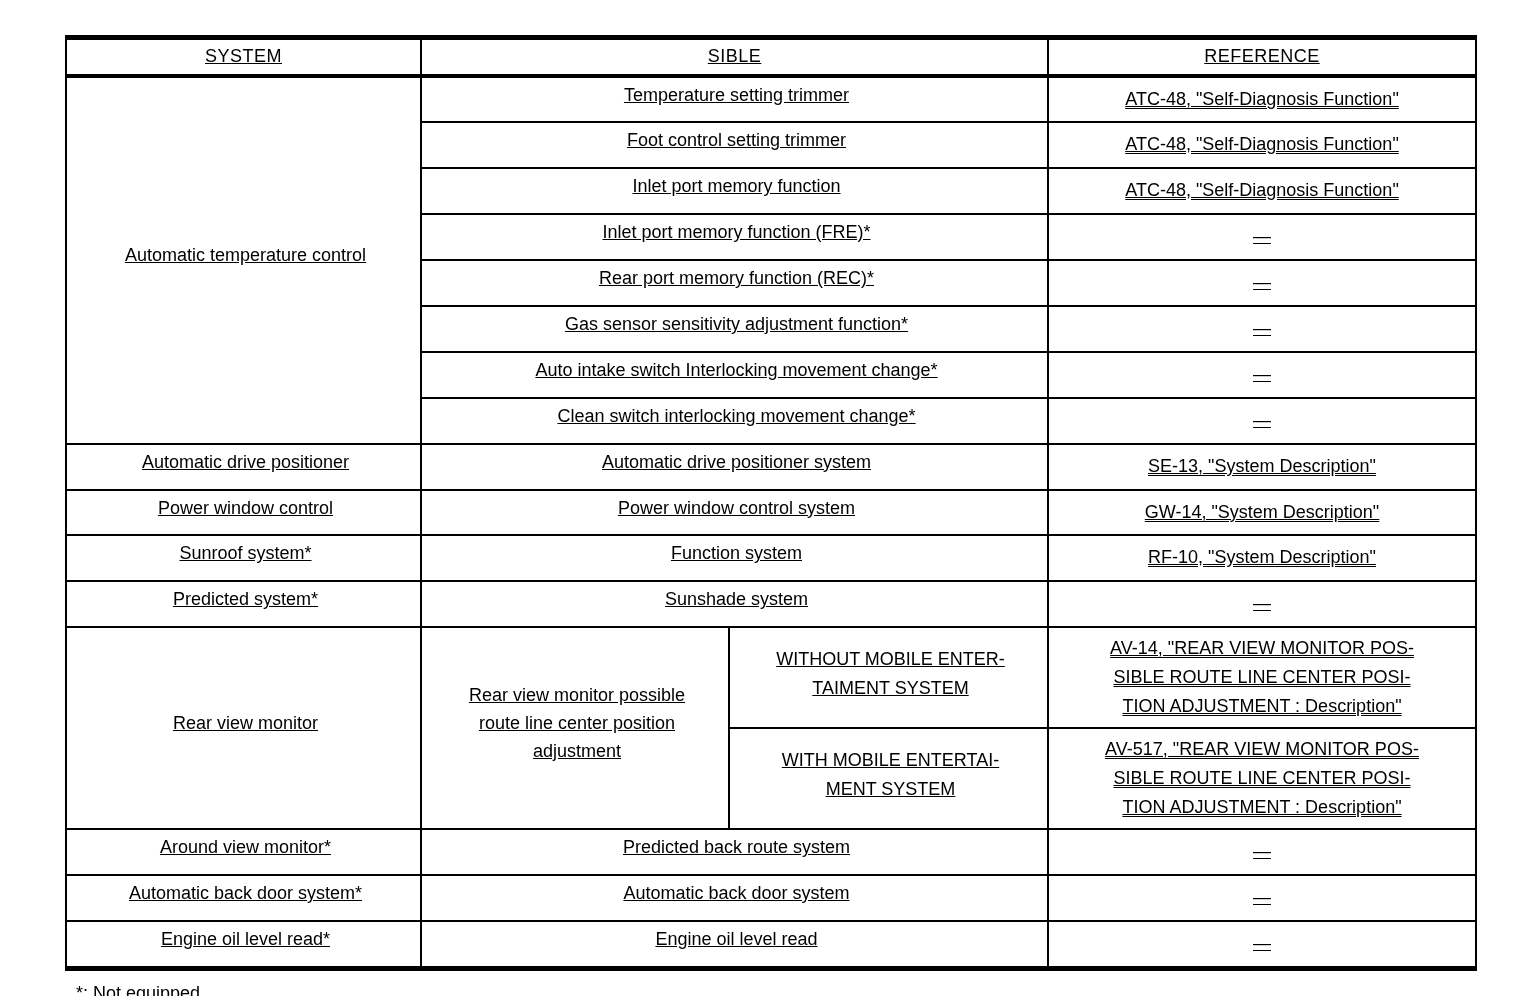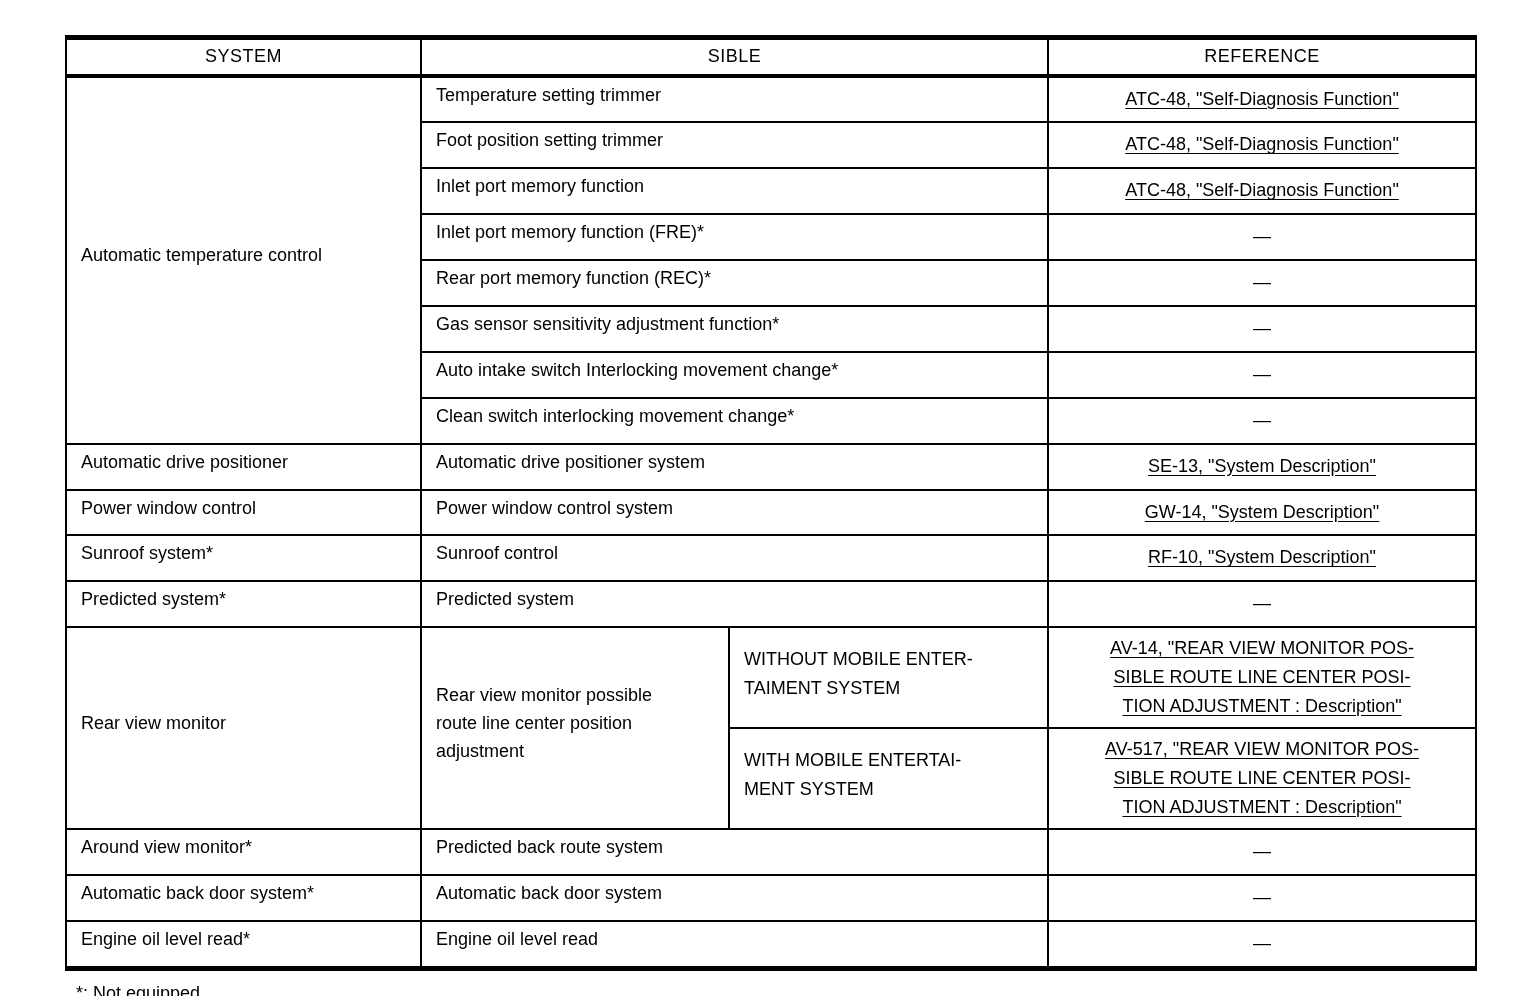--- a/index.html
+++ b/index.html
@@ -8,20 +8,21 @@
     padding: 0;
     background: #ffffff;
     font-family: "Liberation Sans", sans-serif;
     color: #000;
   }
   .page {
     width: 1236px;
     height: 996px;
     background: #ffffff;
     padding: 35px 0 0 65px;
+    text-decoration: underline;
   }
   .ref-table {
     border-collapse: collapse;
     width: 1410px;
     table-layout: fixed;
     border-top: 5px solid #000;
     border-bottom: 5px solid #000;
     font-size: 18px;
     line-height: 1.55;
   }
@@ -34,21 +35,21 @@
   .ref-table th {
     border-bottom: 4px solid #000;
     font-weight: 400;
     font-size: 18px;
     height: 38px;
     text-align: center;
     letter-spacing: 0.5px;
   }
   .ref-table td { height: 41px; }
   td.sys, td.item {
-    text-align: left;
+    text-align: center;
     padding: 4px 10px 12px 14px;
   }
   td.ref {
     text-align: center;
     padding: 6px 8px;
   }
   td.tall { line-height: 29px; }
   .link {
     text-decoration: underline;
     text-underline-offset: 3px;
@@ -79,21 +80,21 @@
       <th colspan="2">SIBLE</th>
       <th>REFERENCE</th>
     </tr>
 
     <tr>
       <td rowspan="8" class="sys">Automatic temperature control</td>
       <td colspan="2" class="item">Temperature setting trimmer</td>
       <td class="ref"><span class="link">ATC-48, "Self-Diagnosis Function"</span></td>
     </tr>
     <tr>
-      <td colspan="2" class="item">Foot position setting trimmer</td>
+      <td colspan="2" class="item">Foot control setting trimmer</td>
       <td class="ref"><span class="link">ATC-48, "Self-Diagnosis Function"</span></td>
     </tr>
     <tr>
       <td colspan="2" class="item">Inlet port memory function</td>
       <td class="ref"><span class="link">ATC-48, "Self-Diagnosis Function"</span></td>
     </tr>
     <tr>
       <td colspan="2" class="item">Inlet port memory function (FRE)*</td>
       <td class="ref dash">—</td>
     </tr>
@@ -121,27 +122,27 @@
     </tr>
 
     <tr>
       <td class="sys">Power window control</td>
       <td colspan="2" class="item">Power window control system</td>
       <td class="ref"><span class="link">GW-14, "System Description"</span></td>
     </tr>
 
     <tr>
       <td class="sys">Sunroof system*</td>
-      <td colspan="2" class="item">Sunroof control</td>
+      <td colspan="2" class="item">Function system</td>
       <td class="ref"><span class="link">RF-10, "System Description"</span></td>
     </tr>
 
     <tr>
       <td class="sys">Predicted system*</td>
-      <td colspan="2" class="item">Predicted system</td>
+      <td colspan="2" class="item">Sunshade system</td>
       <td class="ref dash">—</td>
     </tr>
 
     <tr>
       <td rowspan="2" class="sys">Rear view monitor</td>
       <td rowspan="2" class="item">Rear view monitor possible
 route line center position
 adjustment</td>
       <td class="item tall">WITHOUT MOBILE ENTER-
 TAIMENT SYSTEM</td>

